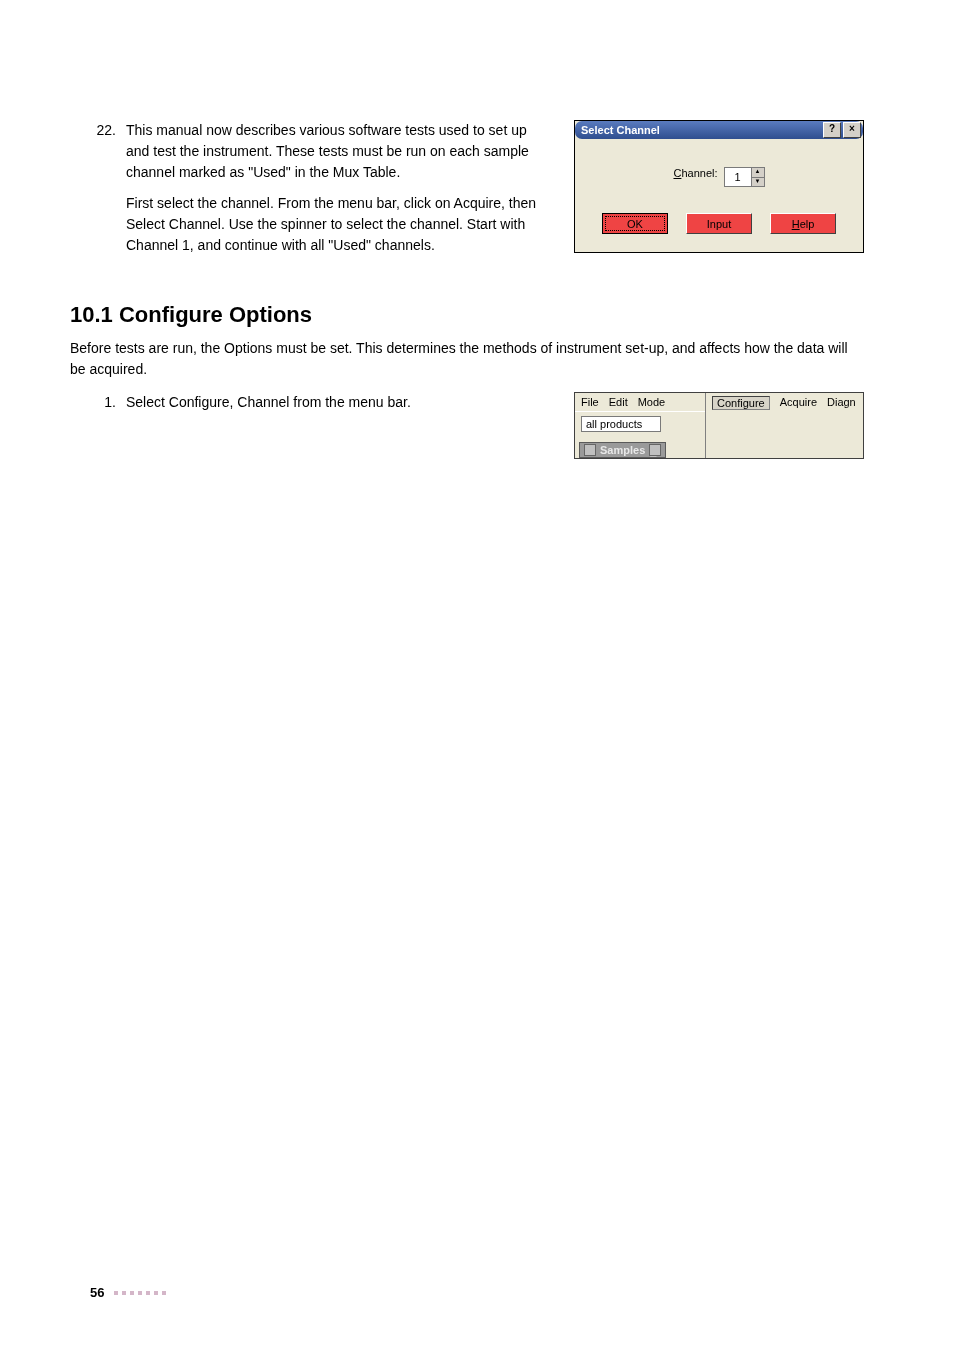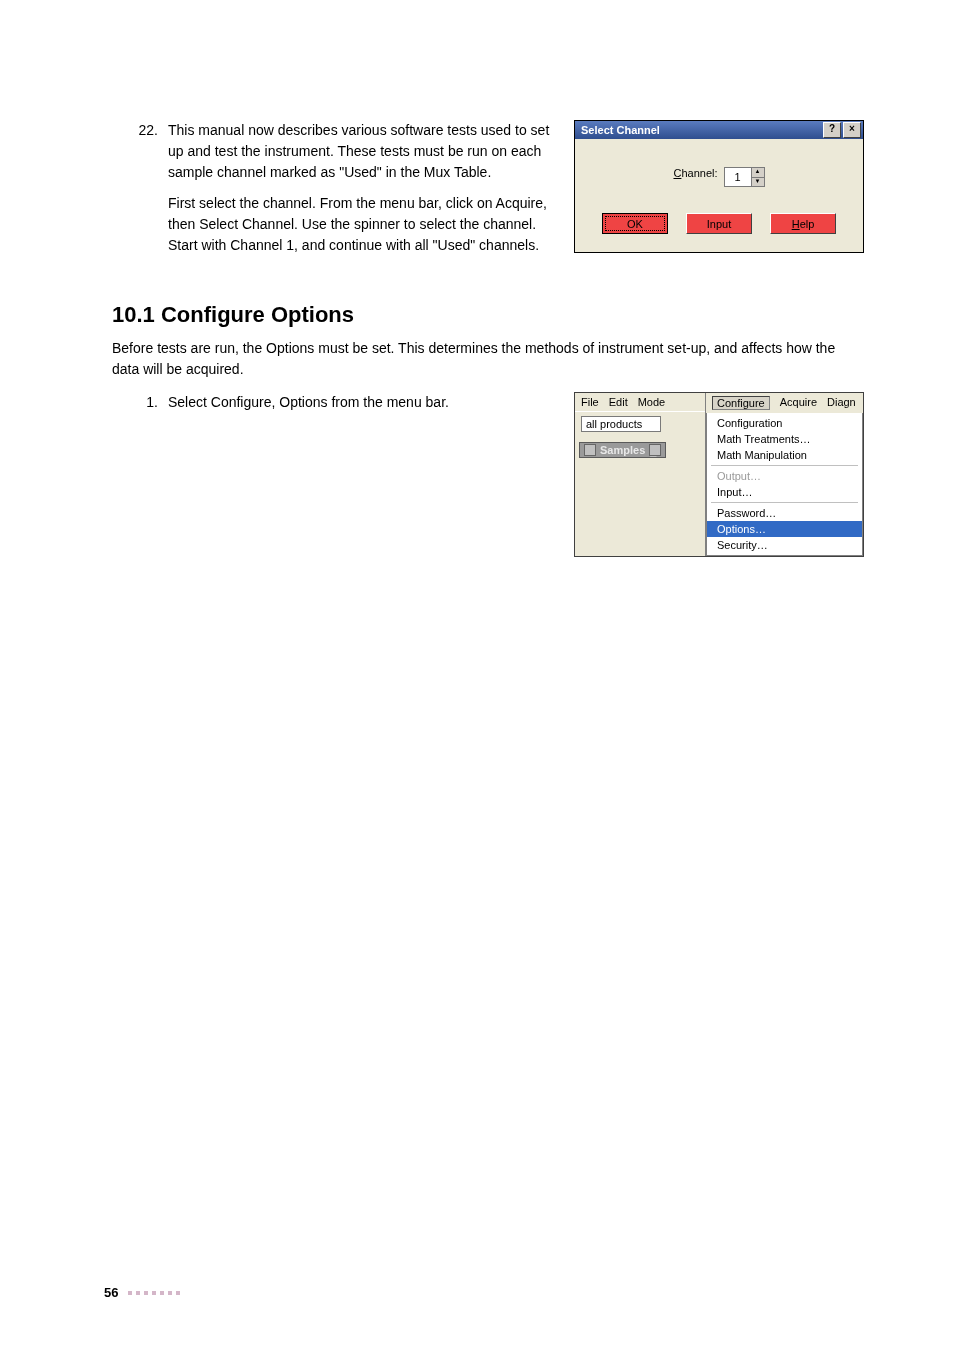--- a/index.html
+++ b/index.html
@@ -7,21 +7,21 @@
     padding: 0;
     background: #ffffff;
     font-family: Verdana, "Segoe UI", Tahoma, sans-serif;
     color: #000;
   }
   .page {
     width: 954px;
     height: 1350px;
     position: relative;
     box-sizing: border-box;
-    padding: 120px 90px 60px 112px;
+    padding: 120px 90px 60px 70px;
   }
   
   .ol {
     margin: 0;
     padding: 0;
   }
   .li {
     display: flex;
     margin: 0 0 12px 0;
   }
@@ -67,20 +67,21 @@
   }
   .dlg-title {
     background: #3b5998; 
     background: linear-gradient(#5a7bbf, #2f4e8f);
     color: #fff;
     display: flex;
     align-items: center;
     height: 18px;
     padding: 0 2px 0 6px;
     font-weight: bold;
+    border-radius: 7px;
   }
   .dlg-title .ttl { flex: 1 1 auto; font-size: 11px; }
   .dlg-title .tbtn {
     width: 16px;
     height: 14px;
     background: #d4d0c8;
     border: 1px solid #fff;
     border-right-color: #404040;
     border-bottom-color: #404040;
     margin-left: 2px;
@@ -245,21 +246,21 @@
   }
   .dropdown hr {
     border: none;
     border-top: 1px solid #c0c0c0;
     margin: 2px 4px;
   }
 
   
   .footer {
     position: absolute;
-    left: 104px;
+    left: 90px;
     bottom: 50px;
     display: flex;
     align-items: center;
     gap: 10px;
     font-size: 13px;
   }
   .footer .pn { font-weight: bold; }
   .footer .dots {
     display: flex;
     gap: 4px;
@@ -321,21 +322,21 @@
 
   <div class="section-heading">10.1  Configure Options</div>
   <p class="body-para">Before tests are run, the Options must be set. This determines the methods of instrument set-up, and affects how the data will be acquired.</p>
 
   <div class="two-col">
     <div class="left-col">
       <div class="ol">
         <div class="li">
           <div class="num">1.</div>
           <div class="txt">
-            <div>Select Configure, Options from the menu bar.</div>
+            <div>Select Configure, Channel from the menu bar.</div>
           </div>
         </div>
       </div>
     </div>
     <div class="right-col">
       <div class="menushot">
         <div class="menushot-top">
           <div class="menubar-left">
             <div class="menubar-row">
               <span>File</span>
@@ -352,32 +353,20 @@
                 <span class="ic" style="background:#c0c0c0;">_</span>
               </span>
             </div>
           </div>
           <div class="menubar-right">
             <div class="menubar-row2">
               <span class="pressed">Configure</span>
               <span>Acquire</span>
               <span>Diagn</span>
             </div>
-            <div class="dropdown">
-              <div class="mi">Configuration</div>
-              <div class="mi">Math Treatments…</div>
-              <div class="mi">Math Manipulation</div>
-              <hr>
-              <div class="mi disabled">Output…</div>
-              <div class="mi">Input…</div>
-              <hr>
-              <div class="mi">Password…</div>
-              <div class="mi selected">Options…</div>
-              <div class="mi">Security…</div>
-            </div>
           </div>
         </div>
       </div>
     </div>
   </div>
 
   <div class="footer">
     <span class="pn">56</span>
     <span class="dots">
       <span></span>

